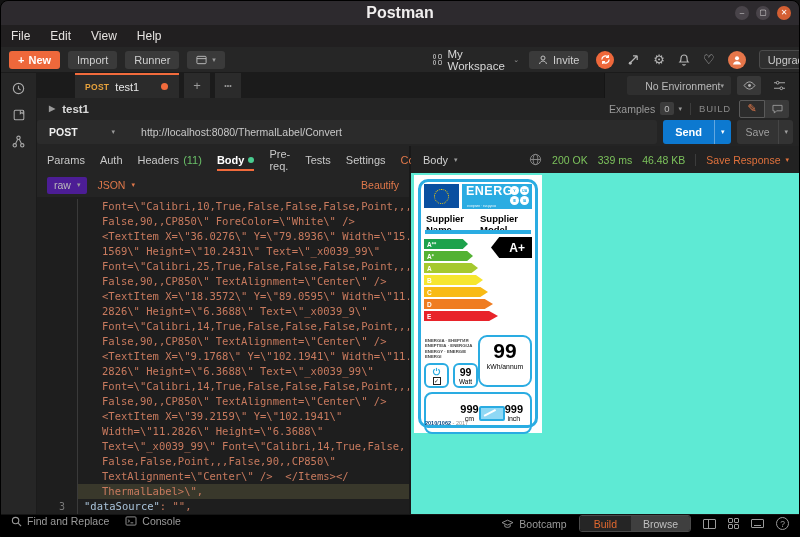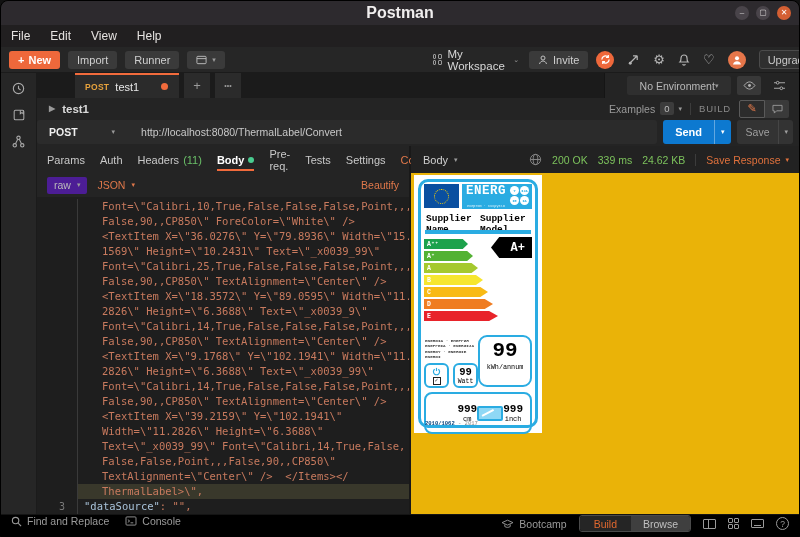--- a/index.html
+++ b/index.html
@@ -39,21 +39,21 @@
   .content { flex:1; display:flex; flex-direction:column; min-width:0; }
   
   .tabstrip { height:25px; background:#1b1b1b; display:flex; align-items:stretch; flex:none; }
   .tabs-left { display:flex; align-items:stretch; padding-left:38px; flex:1; }
   .tab { background:#2b2b2b; border-top:2px solid #f26b3c; display:flex; align-items:center; padding:0 10px; gap:6px; min-width:104px;}
   .tab .meth { color:#e8a33d; font-size:8.5px; font-weight:bold; letter-spacing:.3px;}
   .tab .ttl { color:#e8e8e8; font-size:11px; }
   .dot { width:7px; height:7px; border-radius:50%; background:#f26b3c; margin-left:16px;}
   .mini-tab { width:26px; background:#2b2b2b; margin-left:5px; display:flex; align-items:center; justify-content:center; color:#9a9a9a; font-size:11px; }
   .env-area { width:195px; border-left:1px solid #151515; background:#242424; display:flex; align-items:center; justify-content:flex-end; gap:6px; padding-right:8px; flex:none;}
-  .env-select { width:104px; height:19px; background:#2f2f2f; border-radius:2px; display:flex; align-items:center; justify-content:center; padding:0 7px; color:#b9b9b9; font-size:10.5px;}
+  .env-select { width:104px; height:19px; background:#2f2f2f; border-radius:2px; display:flex; align-items:center; justify-content:flex-end; padding:0 7px; color:#b9b9b9; font-size:10.5px;}
   .sq-btn { width:24px; height:19px; background:#383838; border-radius:2px; display:flex; align-items:center; justify-content:center; }
   .sq-btn.flat { background:transparent; }
   
   .reqheader { height:21px; background:#242424; display:flex; align-items:center; padding:0 10px 0 12px; flex:none; }
   .reqname { display:flex; align-items:center; gap:7px; color:#dadada; font-size:11.5px; font-weight:bold; }
   .reqname .tri { color:#9a9a9a; font-size:8px; }
   .req-right { margin-left:auto; display:flex; align-items:center; gap:8px; }
   .examples { color:#9a9a9a; font-size:10.5px; display:flex; align-items:center; gap:5px;}
   .cnt-badge { background:#3c3c3c; color:#bdbdbd; font-size:9.5px; padding:1px 4px; border-radius:2px; }
   .vdiv { width:1px; height:12px; background:#3c3c3c; }
@@ -99,21 +99,21 @@
   .ct.wrap { padding-left:24px; }
   .cl.hl .ct { background:#39382b; }
   .key { color:#a9c3da; }
   
   .respheader { height:27px; display:flex; align-items:center; padding:0 10px 0 12px; gap:6px; flex:none;}
   .respheader .bodylbl { color:#d0d0d0; font-size:11px; display:flex; align-items:center; gap:6px;}
   .resp-meta { margin-left:auto; display:flex; align-items:center; gap:10px; }
   .green { color:#7cc25c; font-size:10.5px; }
   .save-resp { color:#e0713c; font-size:10.5px; display:flex; align-items:center; gap:5px; border-left:1px solid #3c3c3c; padding-left:10px;}
   .save-resp .caret { color:#e0713c; }
-  .resp-body { flex:1; background:#eab308; position:relative;font-family:Liberation Mono, monospace; }
+  .resp-body { flex:1; background:#5eead4; position:relative; }
   
   .label-card { position:absolute; left:3px; top:2px; width:128px; height:258px; background:#fff; }
   .label-border { position:absolute; left:4px; top:4px; right:4px; bottom:5px; border:3px solid #2aace2; border-radius:10px; }
   .eu-flag { position:absolute; left:10px; top:9px; width:35px; height:24px; background:#0a4fa0; display:flex; align-items:center; justify-content:center;}
   .stars { width:15px; height:15px; border:1px dotted #ffd500; border-radius:50%; }
   .energ-box { position:absolute; left:48px; top:9px; width:70px; height:25px; background:#2aace2; }
   .energ-text { position:absolute; left:4px; top:0px; color:#fff; font-size:12.5px; font-weight:bold; letter-spacing:.5px;}
   .energ-sub { position:absolute; left:5px; bottom:1px; color:#eaf7fd; font-size:3.5px; }
   .energ-badges { position:absolute; right:1px; top:2px; width:21px; display:flex; flex-wrap:wrap; gap:1px; }
   .ebadge { width:9px; height:9px; border-radius:50%; background:#fff; color:#2aace2; font-size:3.5px; font-weight:bold; display:flex; align-items:center; justify-content:center;}
@@ -483,21 +483,21 @@
               <span class="caret">▾</span>
             </div>
             <div class="resp-meta">
               <svg class="ic" width="13" height="13" viewBox="0 0 14 14">
                   <circle cx="7" cy="7" r="5.5" fill="none" stroke="#8a8a8a"></circle>
                   <ellipse cx="7" cy="7" rx="2.5" ry="5.5" fill="none" stroke="#8a8a8a"></ellipse>
                   <path d="M1.5 7h11" stroke="#8a8a8a"></path>
                 </svg>
               <span class="green">200 OK</span>
               <span class="green">339 ms</span>
-              <span class="green">24.62 KB</span>
+              <span class="green">46.48 KB</span>
               <div class="save-resp">
                 <span>Save Response</span>
                 <span class="caret">▾</span>
               </div>
             </div>
           </div>
           <div class="resp-body">
 
             <div class="label-card">
               <div class="label-border"></div>

